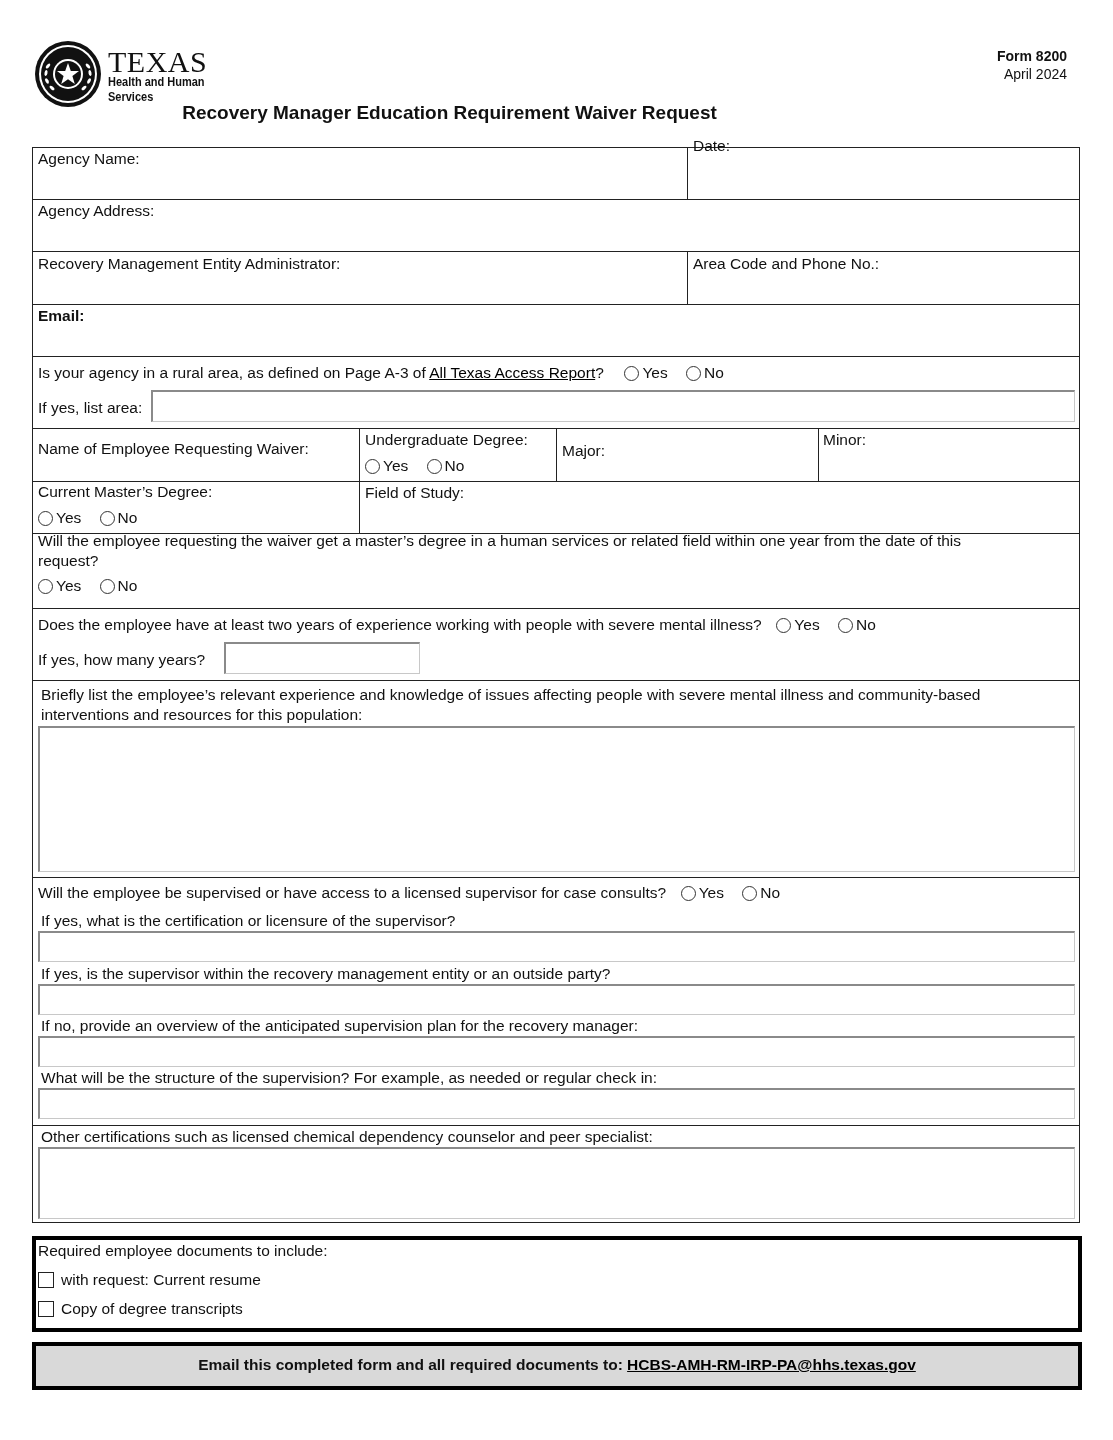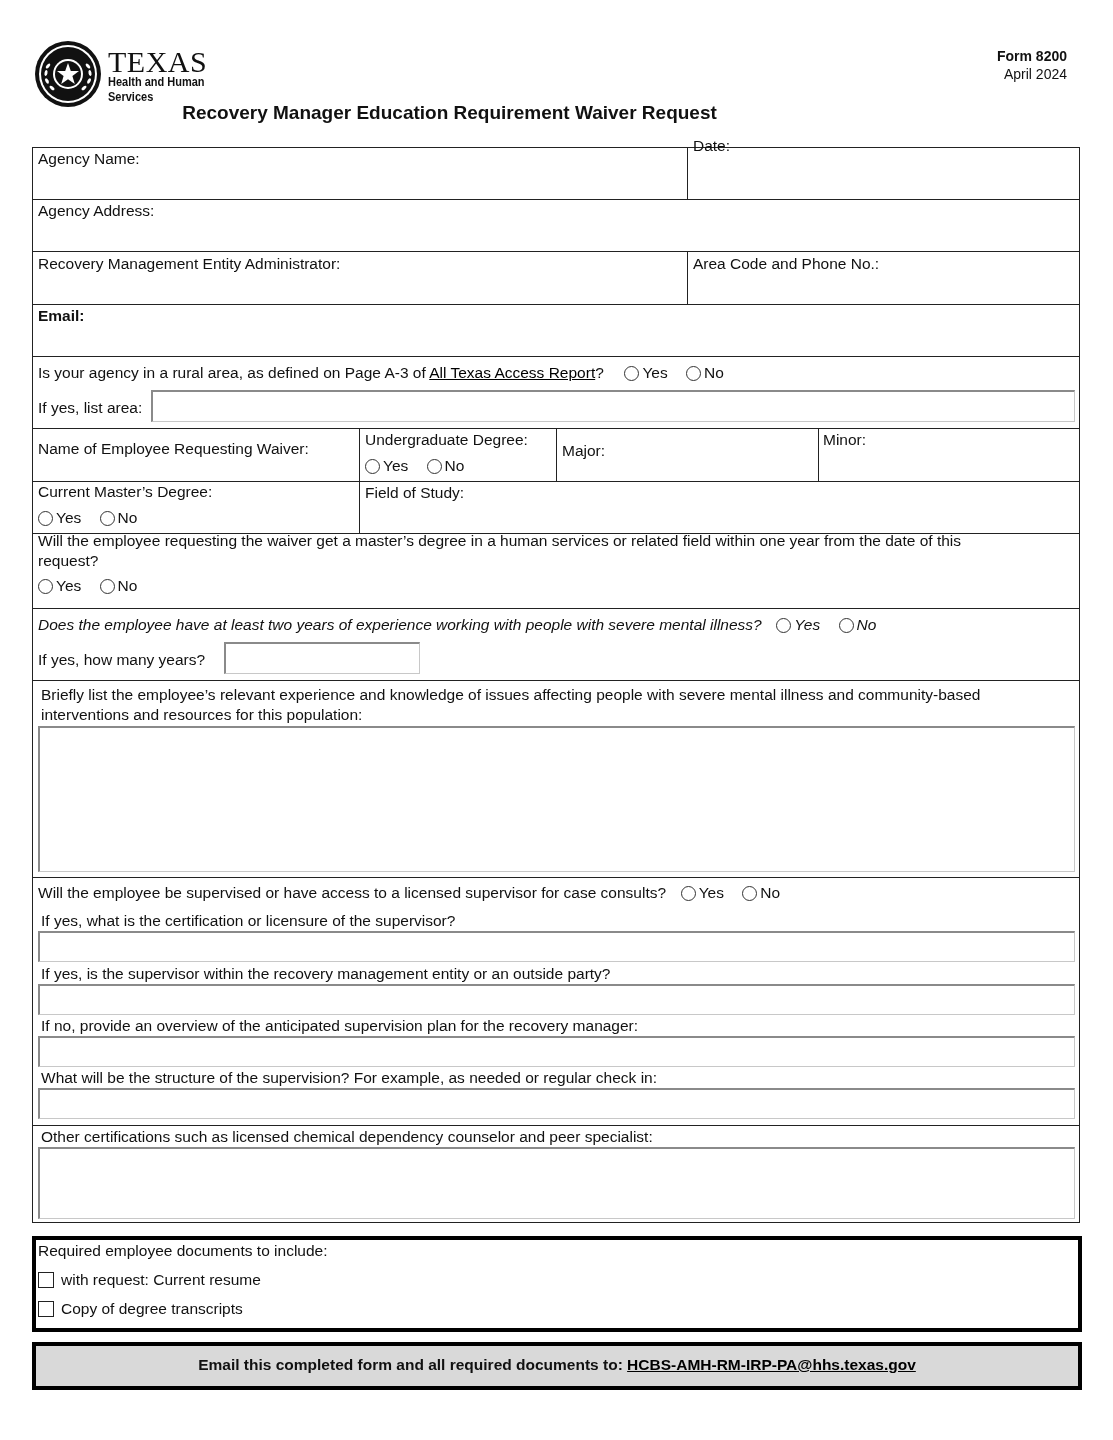--- a/index.html
+++ b/index.html
@@ -111,21 +111,21 @@
 </div>
 <div class="abs txt" style="left:365px; top:484px;">Field of Study:</div>
 
 <div class="abs txt" style="left:38px; top:532px;">Will the employee requesting the waiver get a master’s degree in a human services or related field within one year from the date of this</div>
 <div class="abs txt" style="left:38px; top:552px;">request?</div>
 <div class="abs txt" style="left:38px; top:577px;">
   <span class="opt"><span class="radio"></span><span>Yes</span></span>
   <span class="opt"><span class="radio"></span><span>No</span></span>
 </div>
 
-<div class="abs txt" style="left:38px; top:616px;font-style:italic;">
+<div class="abs txt" style="left:38px; top:616px;">
   <span>Does the employee have at least two years of experience working with people with severe mental illness?</span>
   <span style="display:inline-block; width:6px;"></span>
   <span class="opt"><span class="radio"></span><span>Yes</span></span>
   <span class="opt"><span class="radio"></span><span>No</span></span>
 </div>
 <div class="abs txt" style="left:38px; top:651px;">If yes, how many years?</div>
 <div class="field" style="left:224px; top:642px; width:196px; height:32px;"></div>
 
 <div class="abs txt" style="left:41px; top:686px;">Briefly list the employee’s relevant experience and knowledge of issues affecting people with severe mental illness and community-based</div>
 <div class="abs txt" style="left:41px; top:706px;">interventions and resources for this population:</div>

